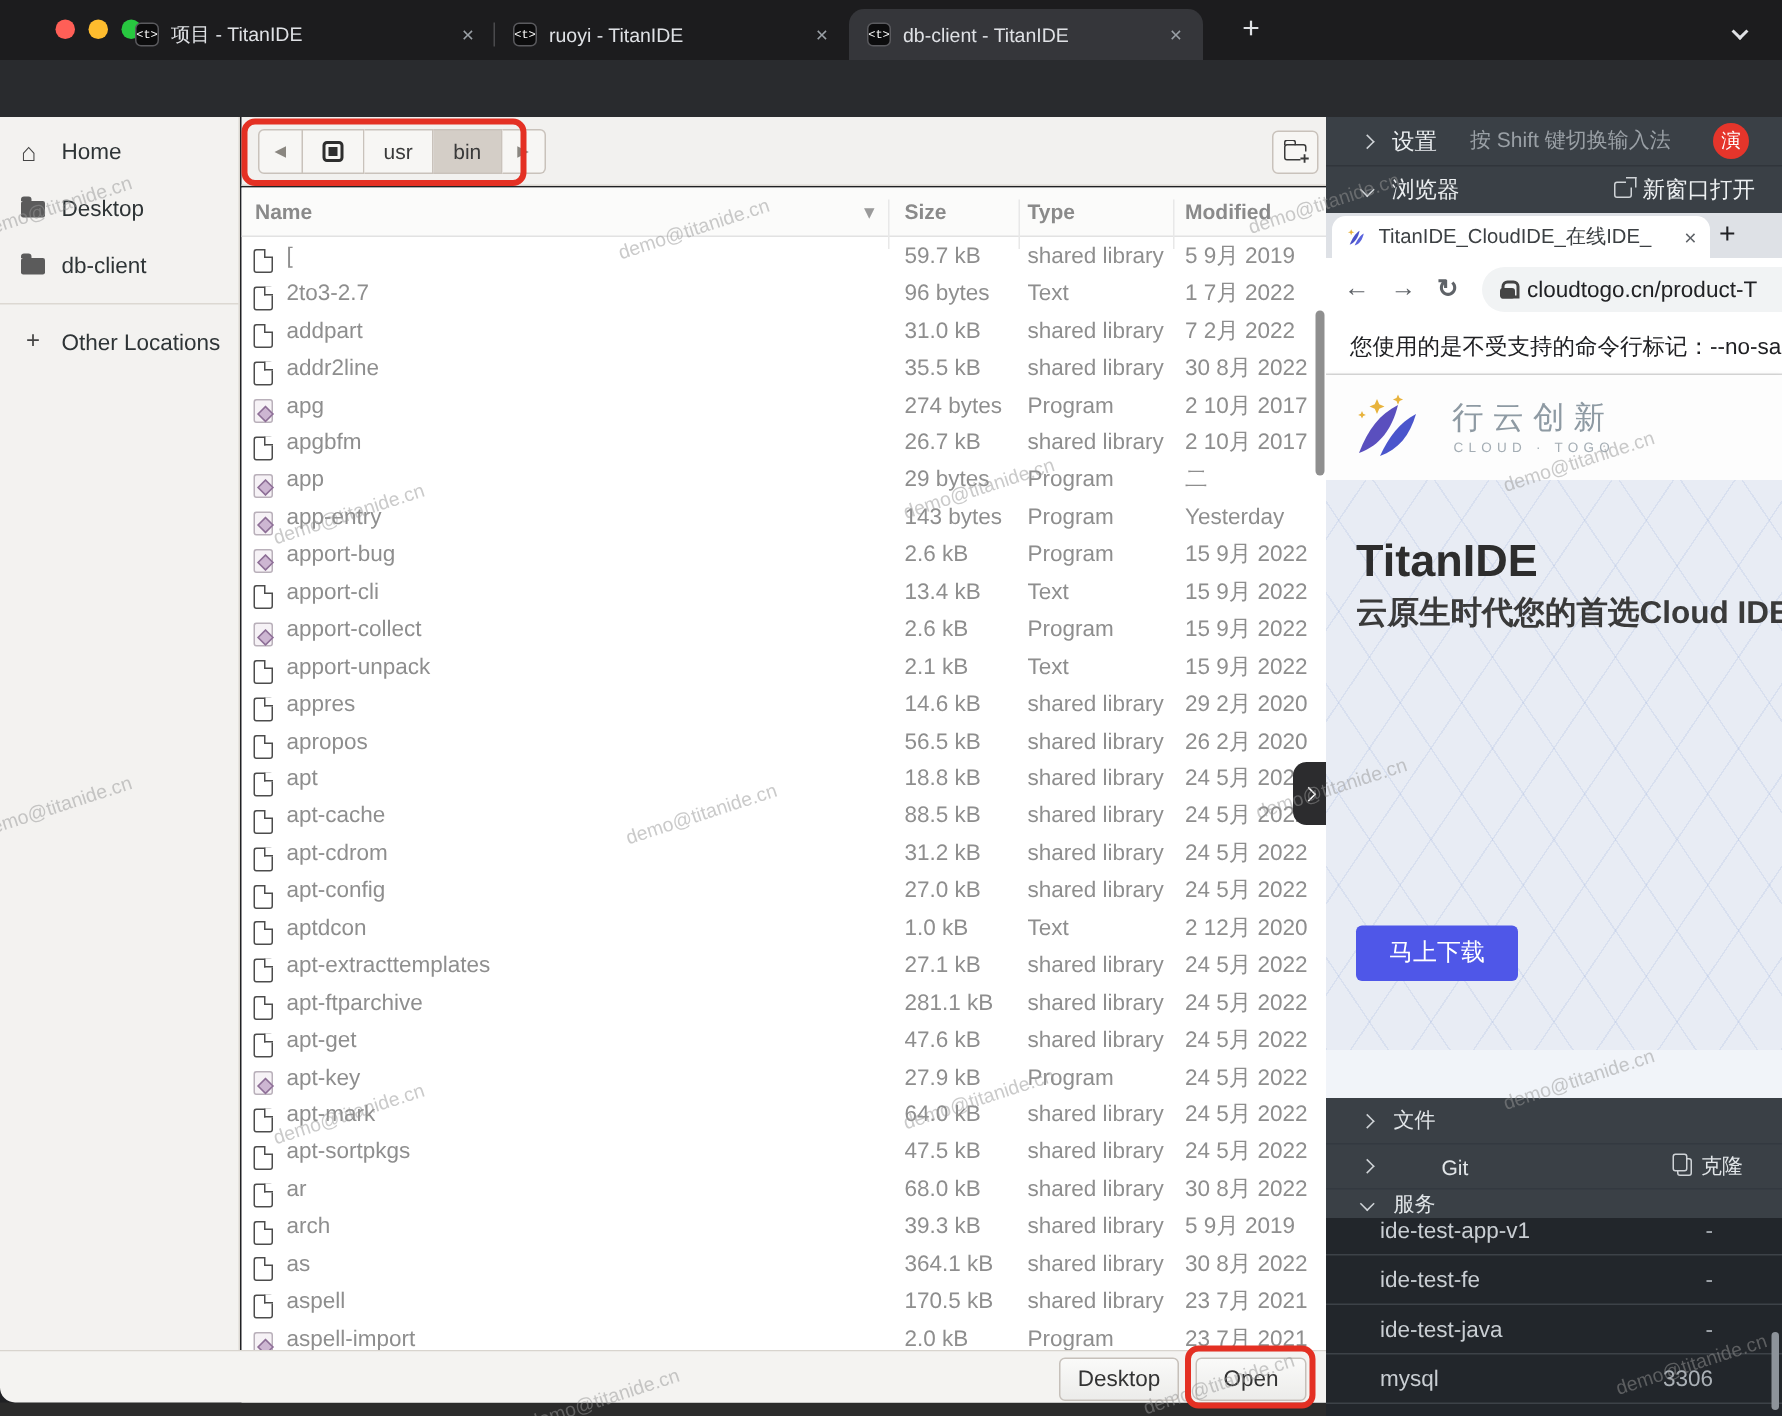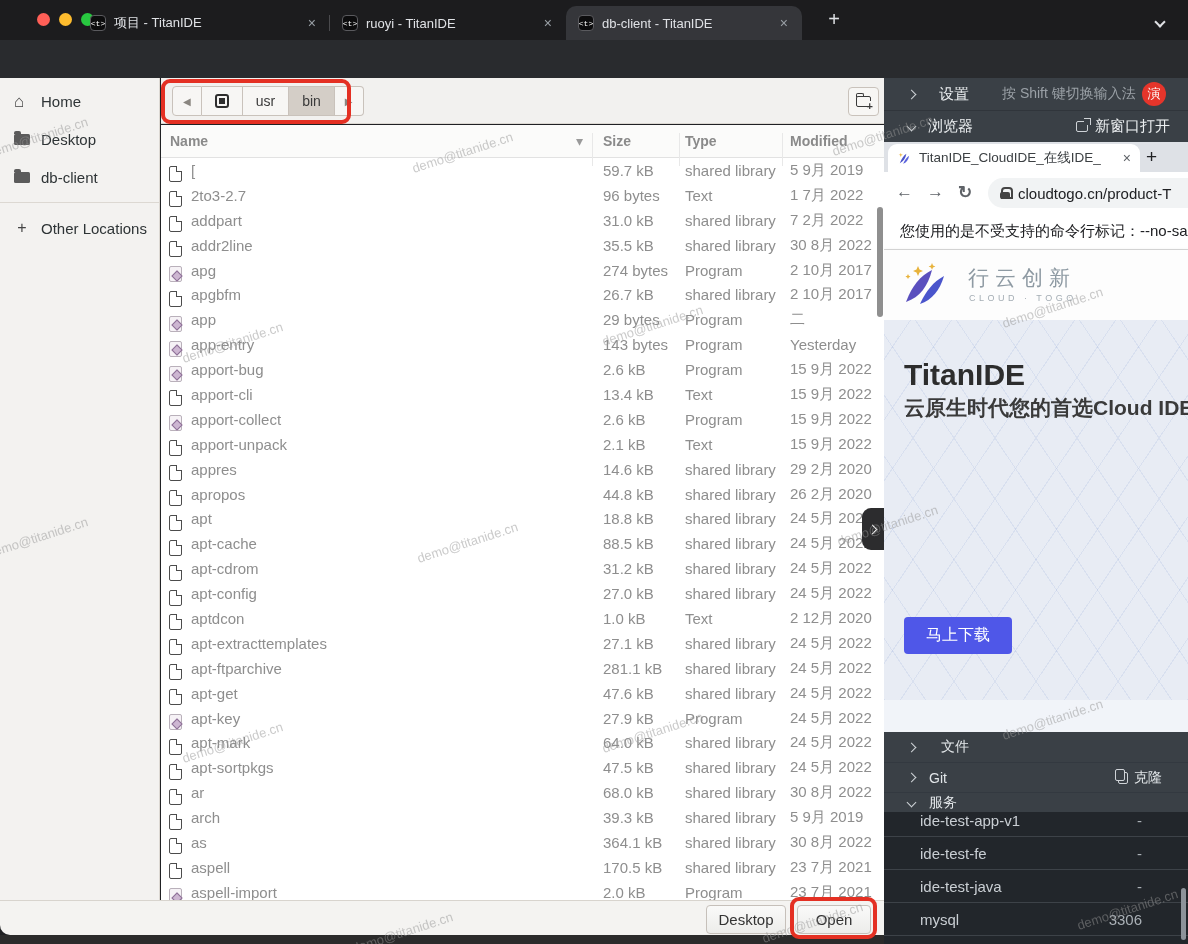--- a/index.html
+++ b/index.html
@@ -117,21 +117,21 @@
   .rp-hero { position:absolute; left:0; top:242px; width:304px; height:380px; background-color:#e8ecf4;
     background-image:repeating-linear-gradient(56deg, rgba(110,140,205,.13) 0 1px, transparent 1px 34px), repeating-linear-gradient(-56deg, rgba(110,140,205,.13) 0 1px, transparent 1px 34px); }
   .hero-title { position:absolute; left:20px; top:38px; font-size:30px; font-weight:bold; color:#2d2d2d; }
   .hero-sub { position:absolute; left:20px; top:74px; font-size:21px; color:#3a3a3a; white-space:nowrap;font-weight:bold; }
   .hero-p { position:absolute; left:20px; width:300px; color:#4c4c4c; font-size:15.5px; }
   .hero-p .hl { height:29px; white-space:nowrap; overflow:hidden; }
   .p1 { top:112px; } .p2 { top:214px; }
   .cta { position:absolute; left:20px; top:297px; width:108px; height:37px; background:#4f57e8; border-radius:4px; color:#fff; font-size:16px; display:flex; align-items:center; justify-content:center; }
   .rp-lightstrip { position:absolute; left:0; top:622px; width:304px; height:32px; background:#f1f4f9; }
   .rp-sec { position:absolute; left:0; width:304px; background:#3a4046; color:#e2e6e9; font-size:14px; display:flex; align-items:center; z-index:2; }
-  .sec-files { top:654px; height:30px; } .sec-git { top:684px; height:30px; border-top:1px solid #333940; } .sec-svc { top:714px; height:20px; border-top:1px solid #333940; }
+  .sec-files { top:654px; height:30px; } .sec-git { top:684px; height:30px; border-top:1px solid #333940;gap:32px; } .sec-svc { top:714px; height:20px; border-top:1px solid #333940; }
   .ic-clone { width:10px; height:12px; border:1.5px solid #cfd3d7; border-radius:2px; position:relative; margin-right:6px; }
   .ic-clone::before { content:''; position:absolute; left:-4px; top:-4px; width:8px; height:10px; border:1.5px solid #cfd3d7; border-radius:2px; background:#3a4046; }
   .sec-right { position:absolute; right:26px; display:flex; align-items:center; font-size:14px; color:#e2e6e9; }
   .svc-list { position:absolute; left:0; top:726px; width:304px; height:140px; background:#22262b; z-index:1; }
   .svc-row { position:relative; height:33px; display:flex; align-items:center; color:#c9ced3; font-size:15px; padding-left:36px; border-bottom:1px solid #3d4248; margin:0 0 0 0; }
   .svc-port { position:absolute; right:46px; color:#aab0b6; }
   .rp-scroll { position:absolute; right:2px; top:810px; width:5px; height:52px; background:#8d939a; border-radius:3px; z-index:5; }
 
   
   .anno { position:absolute; border:4px solid #e43023; border-radius:9px; z-index:40; pointer-events:none; }
@@ -344,21 +344,21 @@
           <div class="frow">
     <span class="fico ic-doc"></span>
     <span class="f-name">appres</span>
     <span class="f-size">14.6 kB</span>
     <span class="f-type">shared library</span>
     <span class="f-mod">29 2月 2020</span>
   </div>
           <div class="frow">
     <span class="fico ic-doc"></span>
     <span class="f-name">apropos</span>
-    <span class="f-size">44.8 kB</span>
+    <span class="f-size">56.5 kB</span>
     <span class="f-type">shared library</span>
     <span class="f-mod">26 2月 2020</span>
   </div>
           <div class="frow">
     <span class="fico ic-doc"></span>
     <span class="f-name">apt</span>
     <span class="f-size">18.8 kB</span>
     <span class="f-type">shared library</span>
     <span class="f-mod">24 5月 2022</span>
   </div>
@@ -476,21 +476,21 @@
       <div class="gbtn btn-open">Open</div>
     </div>
     <div class="page-behind"></div>
   </div>
 
   <div class="side-handle">
       <span class="chev"></span>
     </div>
 
   <div class="rp">
-    <div class="rp-row" style="top:0;gap:11px;">
+    <div class="rp-row" style="top:0;">
       <span class="rchev right" style="margin-left:24px;"></span>
       <span style="margin-left:13px;">设置</span>
       <span class="rp-hint">按 Shift 键切换输入法</span>
       <span class="badge">演</span>
     </div>
     <div class="rp-row r2">
       <span class="rchev down" style="margin-left:24px;"></span>
       <span style="margin-left:13px;">浏览器</span>
       <span style="position:absolute;right:18px;display:flex;align-items:center;padding-left:48px;">
         <span class="ic-newwin"></span>
@@ -546,21 +546,21 @@
           <div class="hl"></div>
           <div class="hl"></div>
           <div class="hl"></div>
         </div>
       <div class="cta">马上下载</div>
     </div>
     <div class="rp-lightstrip"></div>
 
     <div class="rp-sec sec-files">
       <span class="rchev right" style="margin-left:24px;"></span>
-      <span style="margin-left:26px;">文件</span>
+      <span style="margin-left:14px;">文件</span>
     </div>
     <div class="rp-sec sec-git">
       <span class="rchev right" style="margin-left:24px;"></span>
       <span style="margin-left:14px;">Git</span>
       <span class="sec-right">
         <span class="ic-clone"></span>
         <span>克隆</span>
       </span>
     </div>
     <div class="rp-sec sec-svc">

